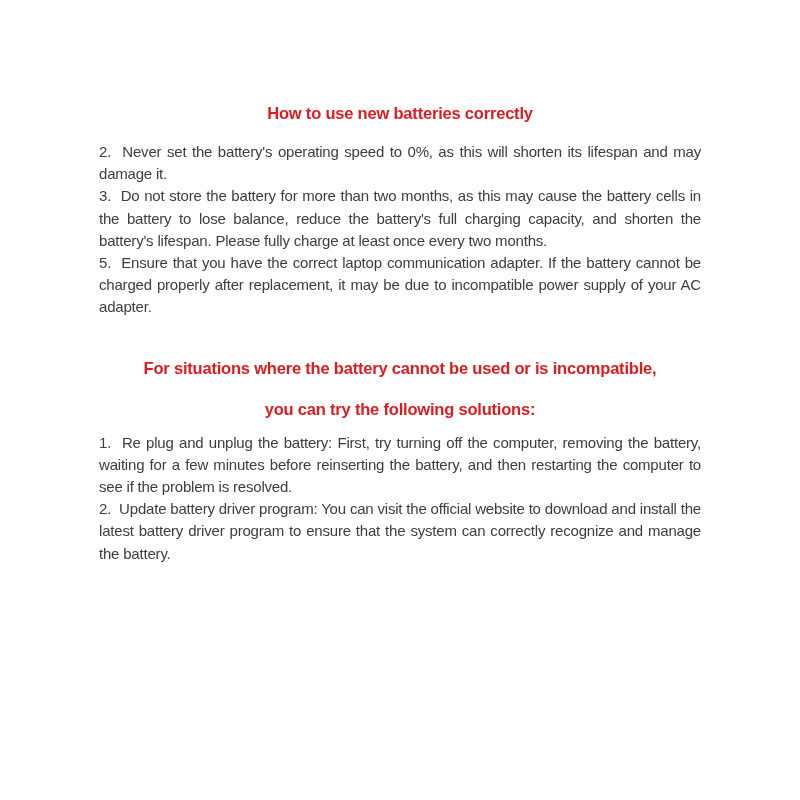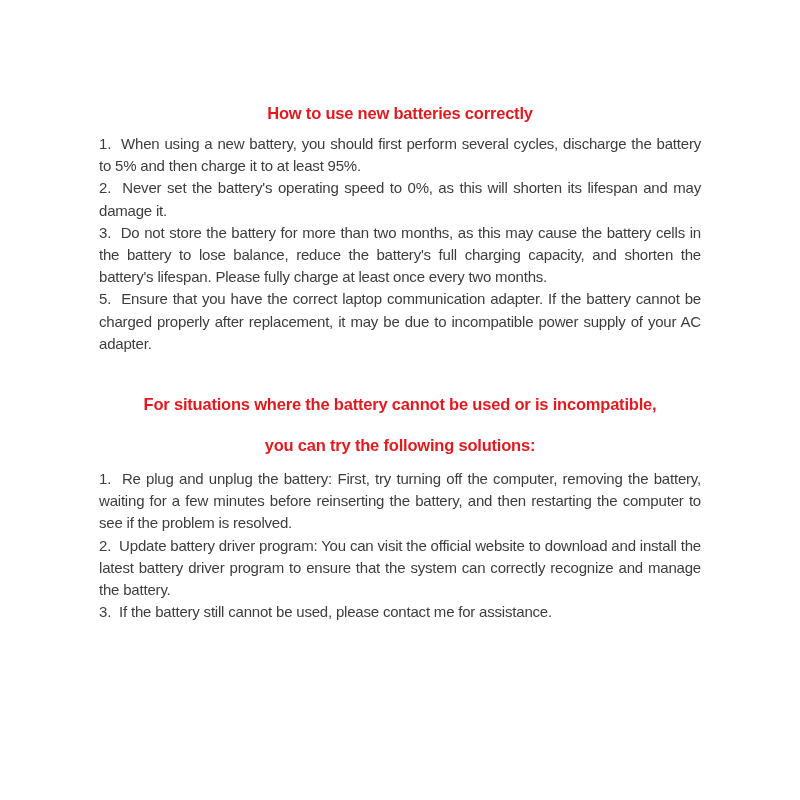--- a/index.html
+++ b/index.html
@@ -23,21 +23,21 @@
   .red-heading {
     margin: 0;
     text-align: center;
     color: #e01b20;
     font-size: 16.5px;
     font-weight: bold;
     letter-spacing: -0.2px;
     line-height: 20px;
   }
   .title-main {
-    margin-bottom: 10px;
+    margin-bottom: 18px;
   }
   .title-sub1 {
     margin-top: 39px;
     margin-bottom: 21px;
   }
   .title-sub2 {
     margin-bottom: 13px;
   }
   .body-block p {
     margin: 0;
@@ -50,30 +50,28 @@
 </style>
 </head>
 <body>
 
 <div class="page">
   <div class="content">
 
     <h1 class="red-heading title-main">How to use new batteries correctly</h1>
 
     <div class="body-block">
-      <p>1.&nbsp; When using a new battery, you should first perform several cycles, discharge the battery to 5% and then charge it to at least 95%.</p>
       <p>2.&nbsp; Never set the battery's operating speed to 0%, as this will shorten its lifespan and may damage it.</p>
       <p>3.&nbsp; Do not store the battery for more than two months, as this may cause the battery cells in the battery to lose balance, reduce the battery's full charging capacity, and shorten the battery's lifespan. Please fully charge at least once every two months.</p>
       <p>5.&nbsp; Ensure that you have the correct laptop communication adapter. If the battery cannot be charged properly after replacement, it may be due to incompatible power supply of your AC adapter.</p>
     </div>
 
     <h2 class="red-heading title-sub1">For situations where the battery cannot be used or is incompatible,</h2>
 
     <h2 class="red-heading title-sub2">you can try the following solutions:</h2>
 
     <div class="body-block">
       <p>1.&nbsp; Re plug and unplug the battery: First, try turning off the computer, removing the battery, waiting for a few minutes before reinserting the battery, and then restarting the computer to see if the problem is resolved.</p>
       <p>2.&nbsp; Update battery driver program: You can visit the official website to download and install the latest battery driver program to ensure that the system can correctly recognize and manage the battery.</p>
-      <p>3.&nbsp; If the battery still cannot be used, please contact me for assistance.</p>
     </div>
 
   </div>
 </div>
 
 </body></html>

